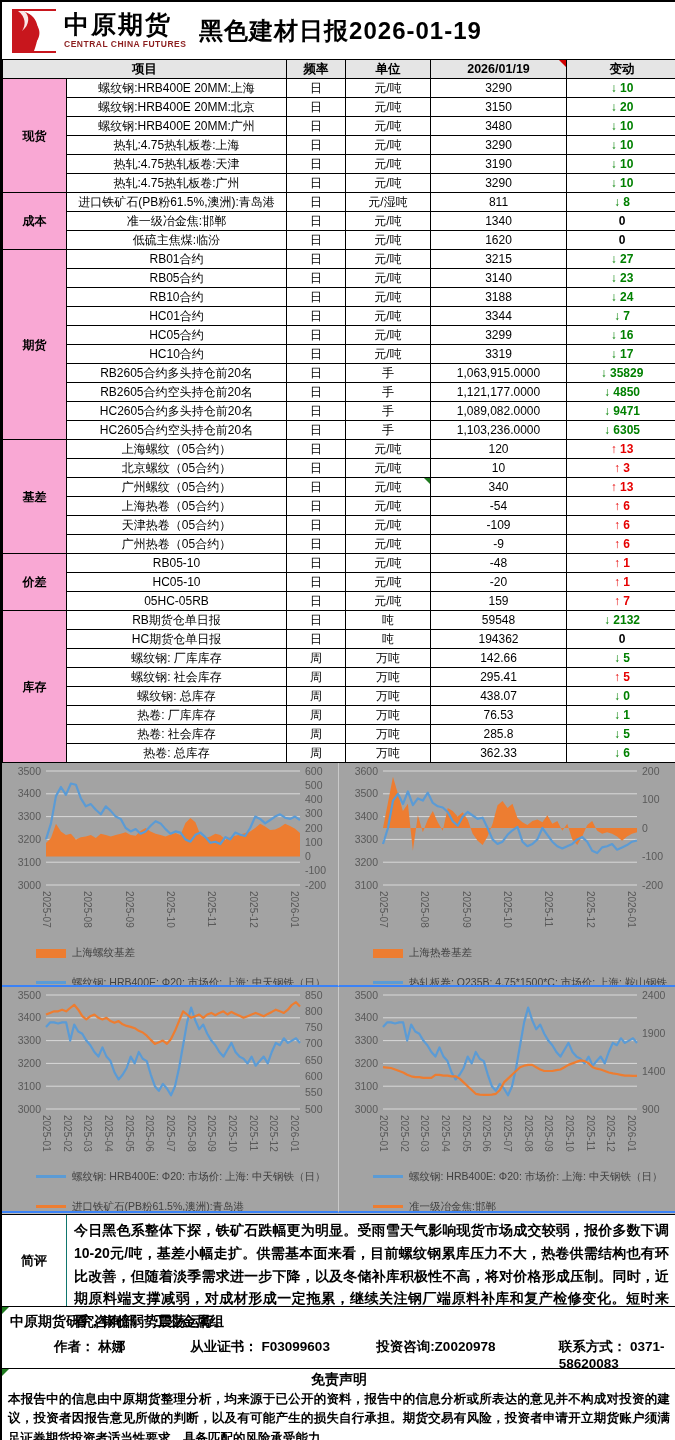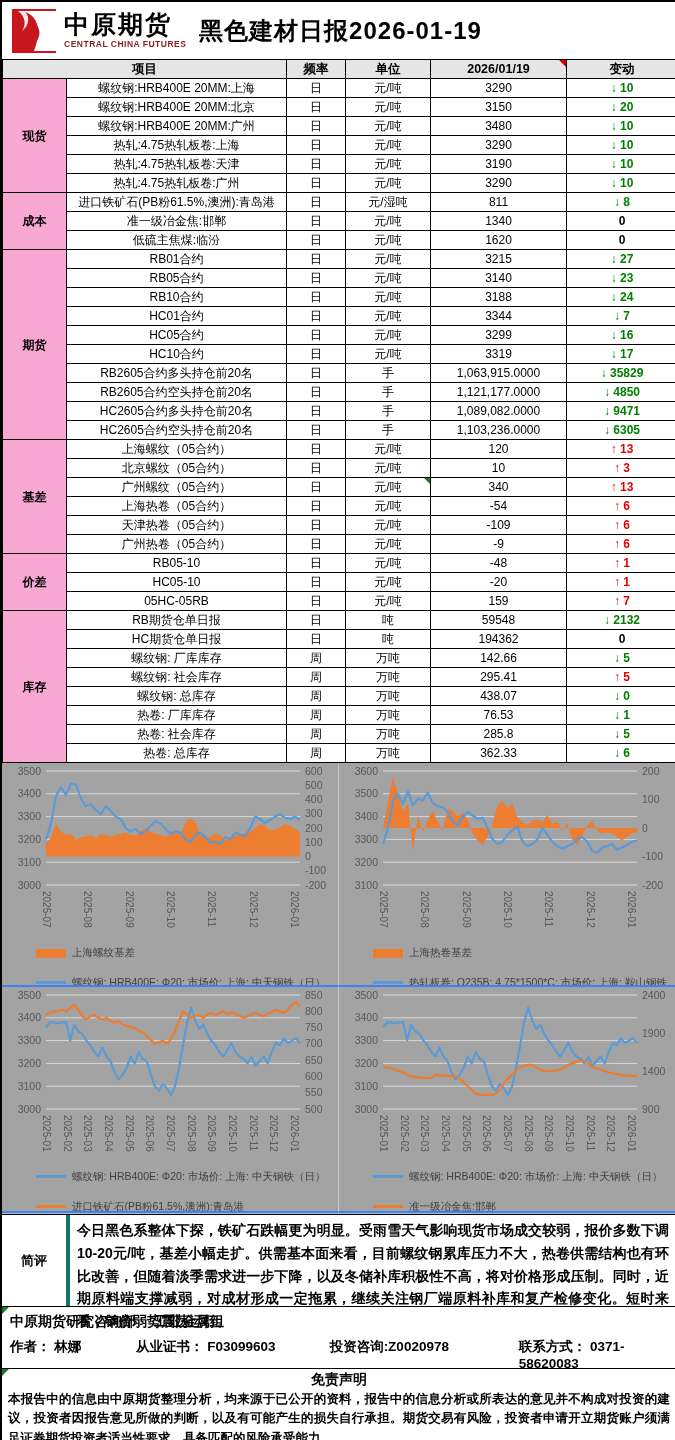--- a/index.html
+++ b/index.html
@@ -35,26 +35,26 @@
   .charts{width:675px;display:grid;grid-template-columns:337px 337px;grid-template-rows:224px 226px;border-bottom:1px solid #bbb;}
   .chart-cell{border-right:1px solid #c9c9c9;border-bottom:2px solid #3b82f6;background:#a3a3a3;position:relative;overflow:hidden;}
   .legend{padding-left:34px;padding-top:1px;display:flex;flex-direction:column;gap:17px;}
   .leg-entry{display:flex;align-items:flex-start;font-size:10.5px;color:#404040;line-height:1.25;}
   .leg-swatch{flex:0 0 auto;margin-right:6px;margin-top:3px;}
   .sw-area{width:30px;height:9px;background:#ED7D31;}
   .sw-line{width:30px;height:3px;margin-top:5px;}
 
   
   .comment{display:flex;border:1.5px solid #000;border-left:none;width:675px;box-sizing:border-box;height:93px;}
-  .comment .lbl{width:64px;flex:0 0 auto;border-right:4px solid #0f766e;display:flex;align-items:center;justify-content:center;font-weight:700;font-size:13px;}
+  .comment .lbl{width:64px;flex:0 0 auto;border-right:1px solid #0f766e;display:flex;align-items:center;justify-content:center;font-weight:700;font-size:13px;}
   .comment .txt{flex:1;padding:4px 7px;font-size:14px;font-weight:700;line-height:1.63;text-align:justify;}
   .infobox{border:1.5px solid #000;border-top:none;border-left:none;width:675px;box-sizing:border-box;height:62px;padding:6px 8px 0 8px;position:relative;}
   .infobox .l1{font-size:14px;font-weight:800;}
   .infobox .l2{font-size:13.5px;font-weight:800;margin-top:7px;display:flex;}
-  .infobox .l2 span{display:inline-block;}
+  .infobox .l2 span{display:inline-block;margin-left:44px;}
   .disc{border:1.5px solid #000;border-left:none;border-top:none;width:675px;box-sizing:border-box;height:78px;padding:2px 6px 0 6px;position:relative;}
   .disc .t{text-align:center;font-size:14px;font-weight:800;font-family:Liberation Mono, monospace;}
   .disc .b{font-size:12.5px;font-weight:700;line-height:1.55;text-align:justify;margin-top:1px;}
   .corner-g{position:absolute;top:0;left:0;width:0;height:0;border-top:7px solid #1F7A1F;border-right:7px solid transparent;}
 </style>
 </head>
 <body>
 
 <div id="page">
 

